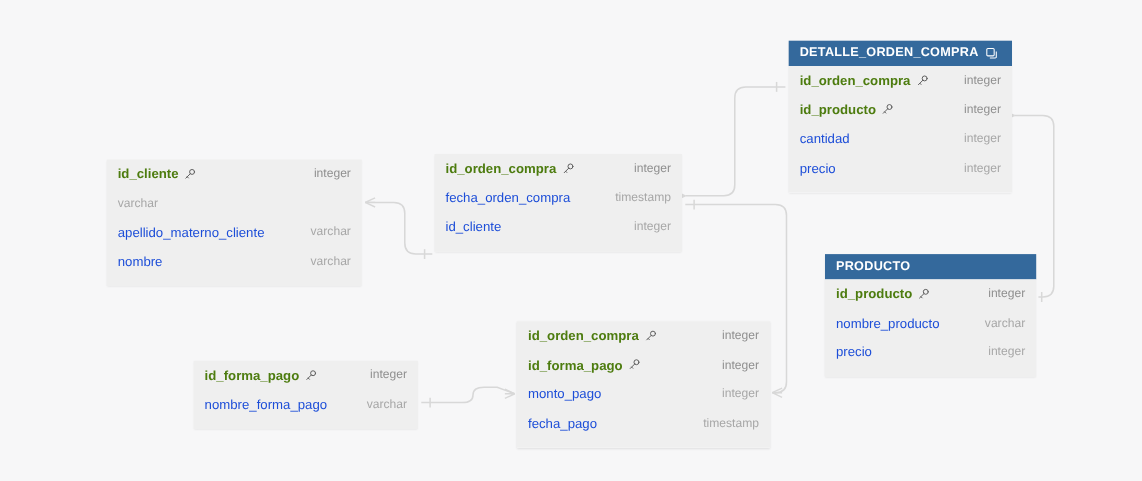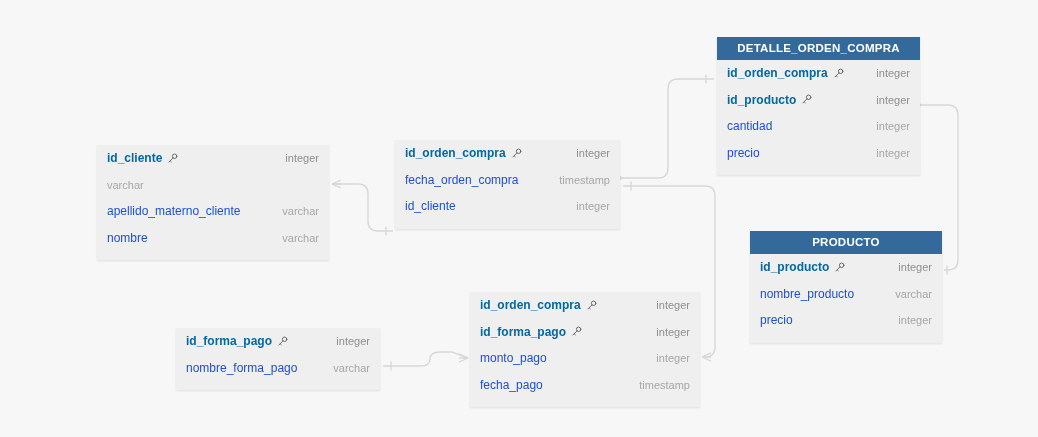--- a/index.html
+++ b/index.html
@@ -41,21 +41,20 @@
     font-weight: bold;
     letter-spacing: 0.25px;
     height: 23px;
     line-height: 23px;
     padding: 0 10px;
     box-sizing: border-box;
     display: flex;
     align-items: center;
     gap: 6px;
     white-space: nowrap;
-    flex-direction: column;
   }
   .entity-body {
     background: #EFEFEF;
     padding-bottom: 9px;
   }
   .field-row {
     height: 26.5px;
     display: flex;
     align-items: center;
     justify-content: space-between;
@@ -64,21 +63,21 @@
     font-size: 12px;
     white-space: nowrap;
   }
   .field-left {
     display: flex;
     align-items: center;
     gap: 5px;
     color: #1d4ed8;
   }
   .field-row.pk .field-left {
-    color: #0369a1;
+    color: #4d7c0f;
     font-weight: bold;
   }
   .field-type {
     color: #a7a7a7;
     font-size: 11px;
   }
   .field-row.pk .field-type {
     color: #8f8f8f;
   }
   .key-icon {

